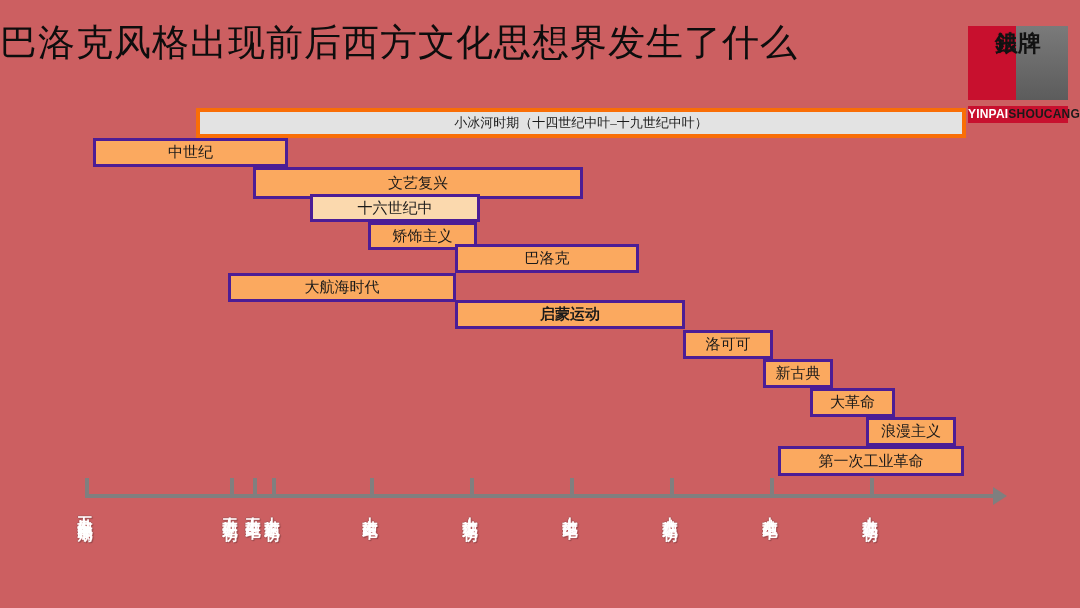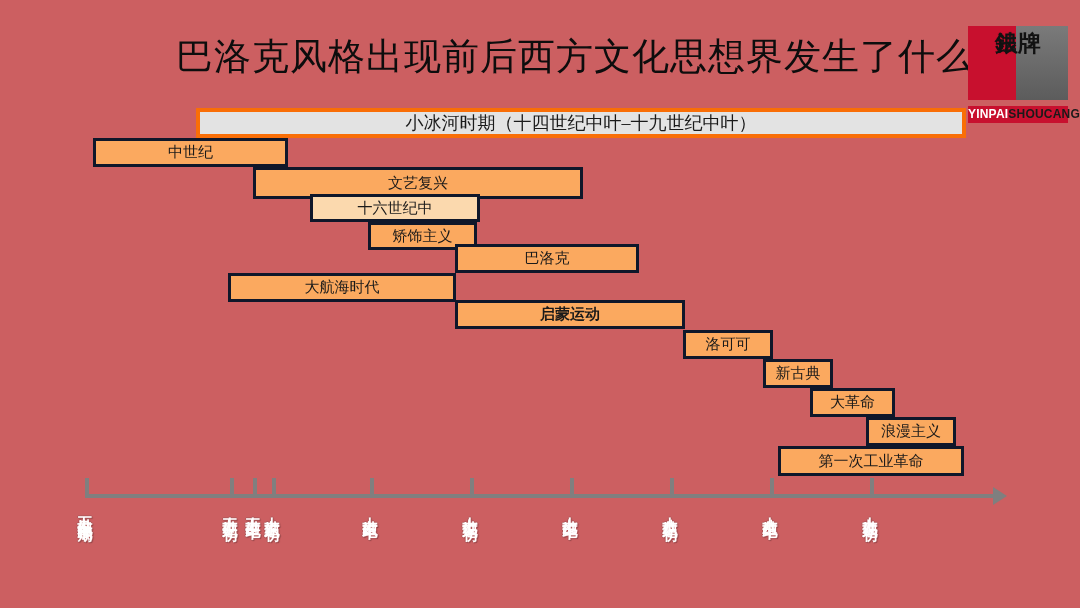--- a/index.html
+++ b/index.html
@@ -7,29 +7,28 @@
   body{
     width:1080px;height:608px;
     background:#CC5F61;
     font-family:"Liberation Serif","DejaVu Serif",serif;
     overflow:hidden;position:relative;
   }
   #stage{position:absolute;inset:0;}
 
   
   .title{
-    position:absolute;left:0;top:32px;width:930px;
-    text-align:right;
+    position:absolute;left:0;top:18px;width:930px;
+    text-align:left;
     font-size:37px;
     font-family:"Liberation Sans","DejaVu Sans",sans-serif;
     font-weight:400;
     color:#0d0d0d;
     letter-spacing:1px;
     white-space:nowrap;
-    padding-left:44px;
   }
 
   
   .logo{position:absolute;left:968px;top:26px;width:100px;height:100px;}
   .logo .seal{
     position:absolute;left:0;top:0;width:48px;height:74px;
     background:#C8102E;
   }
   .logo .sealtxt{
     position:absolute;inset:0;
@@ -56,32 +55,32 @@
     text-align:center;letter-spacing:.2px;white-space:nowrap;
   }
   .logo .wordmark .w1{color:#ffffff;}
   .logo .wordmark .w2{color:#1a1a1a;}
 
   
   .bar{
     position:absolute;
     box-sizing:border-box;
     background:#FBA95F;
-    border:3px solid #0f172a;
+    border:3px solid #4c1d95;
     color:#1a1a1a;
     font-size:15px;
     text-align:center;
     white-space:nowrap;
     display:flex;align-items:center;justify-content:center;
   }
   .bar.light{background:#FBD9AE;}
   .bar.ice{
     background:#E3E3E3;
     border:4px solid #F96E07;
-    font-size:18px;
+    font-size:13px;
   }
 
   
   .axisline{
     position:absolute;left:85px;top:494px;width:915px;height:4px;
     background:#7F7F7F;
   }
   .arrow{
     position:absolute;left:993px;top:487px;
     width:0;height:0;

